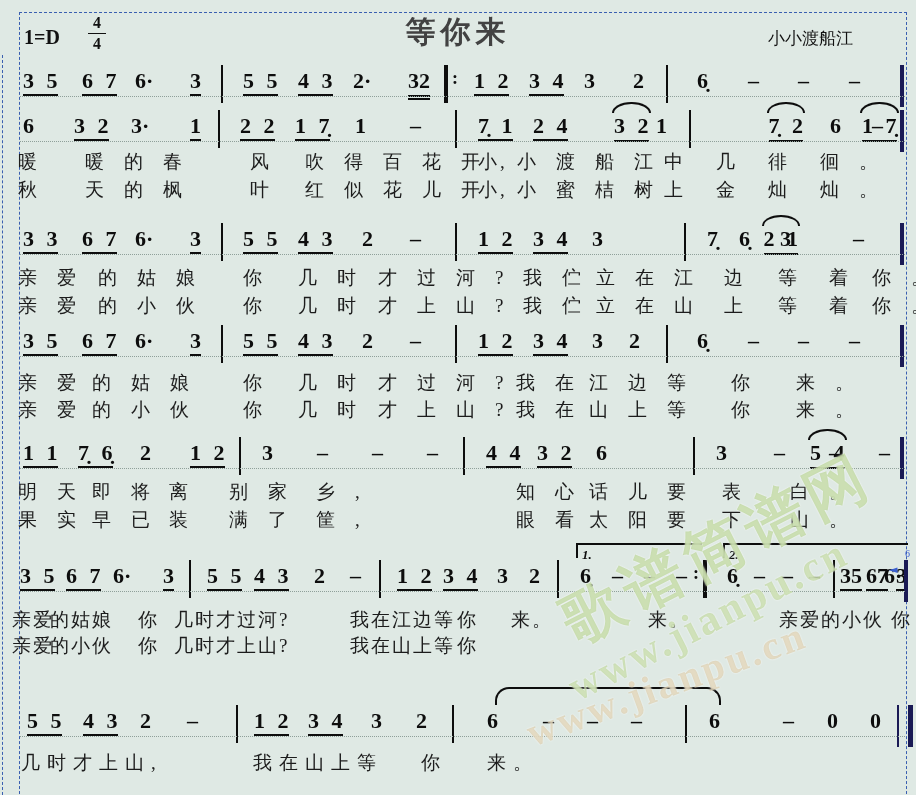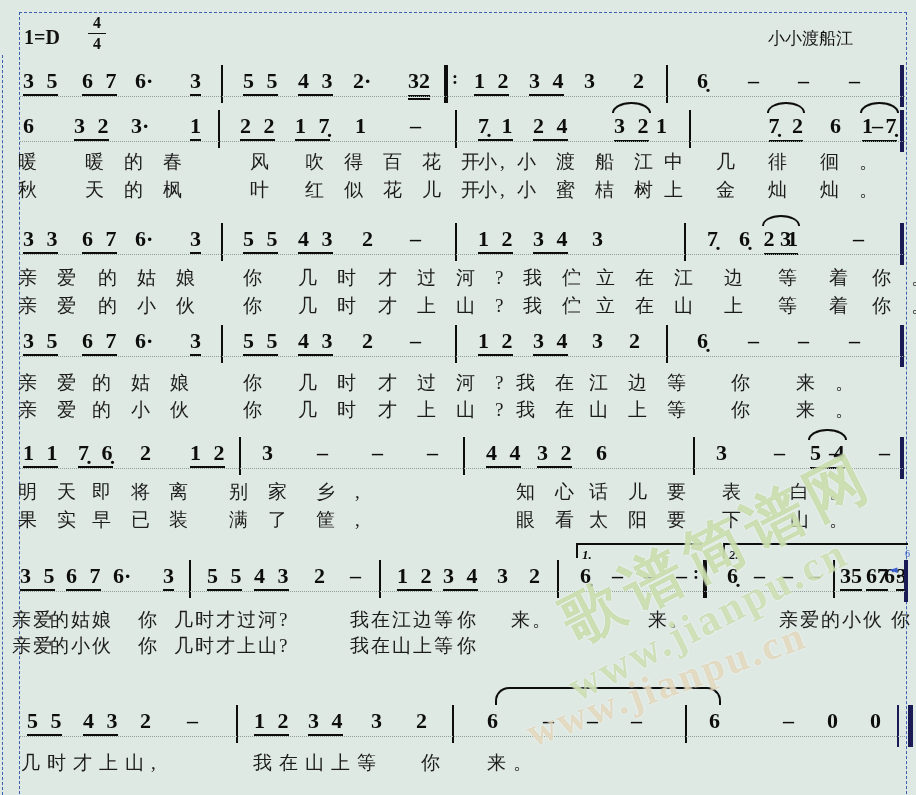--- a/index.html
+++ b/index.html
@@ -75,20 +75,21 @@
 <div id="score">
   <div class="border-rect"></div>
   <div class="far-left-line"></div>
 
   <div class="key-sig">1=D</div>
   <div class="frac">
     <div>4</div>
     <div class="bar-line"></div>
     <div>4</div>
   </div>
+  <div class="title">等你来</div>
   <div class="credit">小小渡船江</div>
 
   <div id="music"><span class="note u1" style="left: 23px; top: 70px;">3 5</span><span class="note u1" style="left: 82px; top: 70px;">6 7</span><span class="note" style="left: 135px; top: 70px;">6·</span><span class="note u1" style="left: 190px; top: 70px;">3</span><div class="bar bar-s" style="left: 221px; top: 65px;"></div><span class="note u1" style="left: 243px; top: 70px;">5 5</span><span class="note u1" style="left: 298px; top: 70px;">4 3</span><span class="note" style="left: 353px; top: 70px;">2·</span><span class="note u2" style="left: 408px; top: 70px;">32</span><div class="bar bar-rb" style="left: 444px; top: 65px;"></div><span class="note u1" style="left: 474px; top: 70px;">1 2</span><span class="note u1" style="left: 529px; top: 70px;">3 4</span><span class="note" style="left: 584px; top: 70px;">3</span><span class="note" style="left: 633px; top: 70px;">2</span><div class="bar bar-s" style="left: 666px; top: 65px;"></div><span class="note" style="left: 697px; top: 70px;">6̣</span><span class="note" style="left: 748px; top: 70px;">–</span><span class="note" style="left: 798px; top: 70px;">–</span><span class="note" style="left: 849px; top: 70px;">–</span><div class="bar bar-t" style="left: 900px; top: 65px;"></div><div class="guide" style="top: 96px;"></div><span class="note" style="left: 23px; top: 115px;">6</span><span class="note u1" style="left: 74px; top: 115px;">3 2</span><span class="note" style="left: 131px; top: 115px;">3·</span><span class="note u1" style="left: 190px; top: 115px;">1</span><div class="bar bar-s" style="left: 218px; top: 110px;"></div><span class="note u1" style="left: 240px; top: 115px;">2 2</span><span class="note u1" style="left: 295px; top: 115px;">1 7̣</span><span class="note" style="left: 355px; top: 115px;">1</span><span class="note" style="left: 410px; top: 115px;">–</span><div class="bar bar-s" style="left: 455px; top: 110px;"></div><span class="note u1" style="left: 478px; top: 115px;">7̣ 1</span><span class="note u1" style="left: 533px; top: 115px;">2 4</span><span class="note u1 arc" style="left: 592px; top: 115px;">3 2</span><span class="note" style="left: 656px; top: 115px;">1</span><div class="bar bar-s" style="left: 689px; top: 110px;"></div><span class="note u1 arc" style="left: 712px; top: 115px;">7̣ 2</span><span class="note u1 arc" style="left: 771px; top: 115px;">1 7̣</span><span class="note" style="left: 830px; top: 115px;">6</span><span class="note" style="left: 872px; top: 115px;">–</span><div class="bar bar-t" style="left: 900px; top: 110px;"></div><div class="guide" style="top: 141px;"></div><span class="note u1" style="left: 23px; top: 228px;">3 3</span><span class="note u1" style="left: 82px; top: 228px;">6 7</span><span class="note" style="left: 135px; top: 228px;">6·</span><span class="note u1" style="left: 190px; top: 228px;">3</span><div class="bar bar-s" style="left: 221px; top: 223px;"></div><span class="note u1" style="left: 243px; top: 228px;">5 5</span><span class="note u1" style="left: 298px; top: 228px;">4 3</span><span class="note" style="left: 362px; top: 228px;">2</span><span class="note" style="left: 410px; top: 228px;">–</span><div class="bar bar-s" style="left: 455px; top: 223px;"></div><span class="note u1" style="left: 478px; top: 228px;">1 2</span><span class="note u1" style="left: 533px; top: 228px;">3 4</span><span class="note" style="left: 592px; top: 228px;">3</span><span class="note u1 arc" style="left: 638px; top: 228px;">2 1</span><div class="bar bar-s" style="left: 684px; top: 223px;"></div><span class="note" style="left: 707px; top: 228px;">7̣</span><span class="note" style="left: 739px; top: 228px;">6̣</span><span class="note" style="left: 780px; top: 228px;">3</span><span class="note" style="left: 853px; top: 228px;">–</span><div class="bar bar-t" style="left: 900px; top: 223px;"></div><div class="guide" style="top: 254px;"></div><span class="note u1" style="left: 23px; top: 330px;">3 5</span><span class="note u1" style="left: 82px; top: 330px;">6 7</span><span class="note" style="left: 135px; top: 330px;">6·</span><span class="note u1" style="left: 190px; top: 330px;">3</span><div class="bar bar-s" style="left: 221px; top: 325px;"></div><span class="note u1" style="left: 243px; top: 330px;">5 5</span><span class="note u1" style="left: 298px; top: 330px;">4 3</span><span class="note" style="left: 362px; top: 330px;">2</span><span class="note" style="left: 410px; top: 330px;">–</span><div class="bar bar-s" style="left: 455px; top: 325px;"></div><span class="note u1" style="left: 478px; top: 330px;">1 2</span><span class="note u1" style="left: 533px; top: 330px;">3 4</span><span class="note" style="left: 592px; top: 330px;">3</span><span class="note" style="left: 629px; top: 330px;">2</span><div class="bar bar-s" style="left: 666px; top: 325px;"></div><span class="note" style="left: 697px; top: 330px;">6̣</span><span class="note" style="left: 748px; top: 330px;">–</span><span class="note" style="left: 798px; top: 330px;">–</span><span class="note" style="left: 849px; top: 330px;">–</span><div class="bar bar-t" style="left: 900px; top: 325px;"></div><div class="guide" style="top: 356px;"></div><span class="note u1" style="left: 23px; top: 442px;">1 1</span><span class="note u1" style="left: 78px; top: 442px;">7̣ 6̣</span><span class="note" style="left: 140px; top: 442px;">2</span><span class="note u1" style="left: 190px; top: 442px;">1 2</span><div class="bar bar-s" style="left: 239px; top: 437px;"></div><span class="note" style="left: 262px; top: 442px;">3</span><span class="note" style="left: 317px; top: 442px;">–</span><span class="note" style="left: 372px; top: 442px;">–</span><span class="note" style="left: 427px; top: 442px;">–</span><div class="bar bar-s" style="left: 463px; top: 437px;"></div><span class="note u1" style="left: 486px; top: 442px;">4 4</span><span class="note u1" style="left: 537px; top: 442px;">3 2</span><span class="note" style="left: 596px; top: 442px;">6</span><span class="note u1 arc" style="left: 650px; top: 442px;">5 4</span><div class="bar bar-s" style="left: 693px; top: 437px;"></div><span class="note" style="left: 716px; top: 442px;">3</span><span class="note" style="left: 774px; top: 442px;">–</span><span class="note" style="left: 829px; top: 442px;">–</span><span class="note" style="left: 879px; top: 442px;">–</span><div class="bar bar-t" style="left: 900px; top: 437px;"></div><div class="guide" style="top: 468px;"></div><span class="note u1" style="left: 20px; top: 565px;">3 5</span><span class="note u1" style="left: 66px; top: 565px;">6 7</span><span class="note" style="left: 113px; top: 565px;">6·</span><span class="note u1" style="left: 163px; top: 565px;">3</span><div class="bar bar-s" style="left: 189px; top: 560px;"></div><span class="note u1" style="left: 207px; top: 565px;">5 5</span><span class="note u1" style="left: 254px; top: 565px;">4 3</span><span class="note" style="left: 314px; top: 565px;">2</span><span class="note" style="left: 350px; top: 565px;">–</span><div class="bar bar-s" style="left: 379px; top: 560px;"></div><span class="note u1" style="left: 397px; top: 565px;">1 2</span><span class="note u1" style="left: 443px; top: 565px;">3 4</span><span class="note" style="left: 497px; top: 565px;">3</span><span class="note" style="left: 529px; top: 565px;">2</span><div class="bar bar-s" style="left: 557px; top: 560px;"></div><span class="note" style="left: 580px; top: 565px;">6̣</span><span class="note" style="left: 612px; top: 565px;">–</span><span class="note" style="left: 644px; top: 565px;">–</span><span class="note" style="left: 676px; top: 565px;">–</span><div class="bar bar-re" style="left: 703px; top: 560px;"></div><span class="note" style="left: 727px; top: 565px;">6̣</span><span class="note" style="left: 754px; top: 565px;">–</span><span class="note" style="left: 782px; top: 565px;">–</span><span class="note" style="left: 809px; top: 565px;">–</span><div class="bar bar-s" style="left: 833px; top: 560px;"></div><span class="note u1" style="left: 840px; top: 565px;">35</span><span class="note u1" style="left: 866px; top: 565px;">67</span><span class="note" style="left: 884px; top: 565px;">6·</span><span class="note u1" style="left: 896px; top: 565px;">3</span><div class="bar bar-t" style="left: 904px; top: 560px;"></div><div class="guide" style="top: 591px;"></div><span class="note u1" style="left: 27px; top: 710px;">5 5</span><span class="note u1" style="left: 83px; top: 710px;">4 3</span><span class="note" style="left: 140px; top: 710px;">2</span><span class="note" style="left: 187px; top: 710px;">–</span><div class="bar bar-s" style="left: 236px; top: 705px;"></div><span class="note u1" style="left: 254px; top: 710px;">1 2</span><span class="note u1" style="left: 308px; top: 710px;">3 4</span><span class="note" style="left: 371px; top: 710px;">3</span><span class="note" style="left: 416px; top: 710px;">2</span><div class="bar bar-s" style="left: 452px; top: 705px;"></div><span class="note" style="left: 487px; top: 710px;">6</span><span class="note" style="left: 543px; top: 710px;">–</span><span class="note" style="left: 587px; top: 710px;">–</span><span class="note" style="left: 631px; top: 710px;">–</span><div class="bar bar-s" style="left: 685px; top: 705px;"></div><span class="note" style="left: 709px; top: 710px;">6</span><span class="note" style="left: 783px; top: 710px;">–</span><span class="note" style="left: 827px; top: 710px;">0</span><span class="note" style="left: 870px; top: 710px;">0</span><div class="bar bar-f" style="left: 897px; top: 705px;"></div><div class="guide" style="top: 736px;"></div><span class="lyr" style="left: 18px; top: 152px; letter-spacing: 20px;">暖</span><span class="lyr" style="left: 85px; top: 152px; letter-spacing: 20px;">暖的春</span><span class="lyr" style="left: 250px; top: 152px; letter-spacing: 20px;">风</span><span class="lyr" style="left: 305px; top: 152px; letter-spacing: 20px;">吹得百花开,</span><span class="lyr" style="left: 478px; top: 152px; letter-spacing: 20px;">小小渡船江</span><span class="lyr" style="left: 664px; top: 152px; letter-spacing: 20px;">中</span><span class="lyr" style="left: 716px; top: 152px; letter-spacing: 20px;">几</span><span class="lyr" style="left: 768px; top: 152px; letter-spacing: 20px;">徘</span><span class="lyr" style="left: 820px; top: 152px; letter-spacing: 20px;">徊。</span><span class="lyr" style="left: 18px; top: 180px; letter-spacing: 20px;">秋</span><span class="lyr" style="left: 85px; top: 180px; letter-spacing: 20px;">天的枫</span><span class="lyr" style="left: 250px; top: 180px; letter-spacing: 20px;">叶</span><span class="lyr" style="left: 305px; top: 180px; letter-spacing: 20px;">红似花儿开,</span><span class="lyr" style="left: 478px; top: 180px; letter-spacing: 20px;">小小蜜桔树</span><span class="lyr" style="left: 664px; top: 180px; letter-spacing: 20px;">上</span><span class="lyr" style="left: 716px; top: 180px; letter-spacing: 20px;">金</span><span class="lyr" style="left: 768px; top: 180px; letter-spacing: 20px;">灿</span><span class="lyr" style="left: 820px; top: 180px; letter-spacing: 20px;">灿。</span><span class="lyr" style="left: 18px; top: 268px; letter-spacing: 20px;">亲爱</span><span class="lyr" style="left: 98px; top: 268px; letter-spacing: 20px;">的姑娘</span><span class="lyr" style="left: 243px; top: 268px; letter-spacing: 20px;">你</span><span class="lyr" style="left: 298px; top: 268px; letter-spacing: 20px;">几时</span><span class="lyr" style="left: 378px; top: 268px; letter-spacing: 20px;">才过河?</span><span class="lyr" style="left: 523px; top: 268px; letter-spacing: 20px;">我伫</span><span class="lyr" style="left: 596px; top: 268px; letter-spacing: 20px;">立在江</span><span class="lyr" style="left: 724px; top: 268px; letter-spacing: 20px;">边</span><span class="lyr" style="left: 778px; top: 268px; letter-spacing: 20px;">等</span><span class="lyr" style="left: 829px; top: 268px; letter-spacing: 20px;">着</span><span class="lyr" style="left: 872px; top: 268px; letter-spacing: 20px;">你。</span><span class="lyr" style="left: 18px; top: 296px; letter-spacing: 20px;">亲爱</span><span class="lyr" style="left: 98px; top: 296px; letter-spacing: 20px;">的小伙</span><span class="lyr" style="left: 243px; top: 296px; letter-spacing: 20px;">你</span><span class="lyr" style="left: 298px; top: 296px; letter-spacing: 20px;">几时</span><span class="lyr" style="left: 378px; top: 296px; letter-spacing: 20px;">才上山?</span><span class="lyr" style="left: 523px; top: 296px; letter-spacing: 20px;">我伫</span><span class="lyr" style="left: 596px; top: 296px; letter-spacing: 20px;">立在山</span><span class="lyr" style="left: 724px; top: 296px; letter-spacing: 20px;">上</span><span class="lyr" style="left: 778px; top: 296px; letter-spacing: 20px;">等</span><span class="lyr" style="left: 829px; top: 296px; letter-spacing: 20px;">着</span><span class="lyr" style="left: 872px; top: 296px; letter-spacing: 20px;">你。</span><span class="lyr" style="left: 18px; top: 373px; letter-spacing: 20px;">亲爱</span><span class="lyr" style="left: 92px; top: 373px; letter-spacing: 20px;">的姑娘</span><span class="lyr" style="left: 243px; top: 373px; letter-spacing: 20px;">你</span><span class="lyr" style="left: 298px; top: 373px; letter-spacing: 20px;">几时</span><span class="lyr" style="left: 378px; top: 373px; letter-spacing: 20px;">才过河?</span><span class="lyr" style="left: 516px; top: 373px; letter-spacing: 20px;">我在</span><span class="lyr" style="left: 589px; top: 373px; letter-spacing: 20px;">江边等</span><span class="lyr" style="left: 731px; top: 373px; letter-spacing: 20px;">你</span><span class="lyr" style="left: 796px; top: 373px; letter-spacing: 20px;">来。</span><span class="lyr" style="left: 18px; top: 400px; letter-spacing: 20px;">亲爱</span><span class="lyr" style="left: 92px; top: 400px; letter-spacing: 20px;">的小伙</span><span class="lyr" style="left: 243px; top: 400px; letter-spacing: 20px;">你</span><span class="lyr" style="left: 298px; top: 400px; letter-spacing: 20px;">几时</span><span class="lyr" style="left: 378px; top: 400px; letter-spacing: 20px;">才上山?</span><span class="lyr" style="left: 516px; top: 400px; letter-spacing: 20px;">我在</span><span class="lyr" style="left: 589px; top: 400px; letter-spacing: 20px;">山上等</span><span class="lyr" style="left: 731px; top: 400px; letter-spacing: 20px;">你</span><span class="lyr" style="left: 796px; top: 400px; letter-spacing: 20px;">来。</span><span class="lyr" style="left: 18px; top: 482px; letter-spacing: 20px;">明天</span><span class="lyr" style="left: 92px; top: 482px; letter-spacing: 20px;">即将</span><span class="lyr" style="left: 169px; top: 482px; letter-spacing: 20px;">离</span><span class="lyr" style="left: 229px; top: 482px; letter-spacing: 20px;">别家</span><span class="lyr" style="left: 316px; top: 482px; letter-spacing: 20px;">乡,</span><span class="lyr" style="left: 516px; top: 482px; letter-spacing: 20px;">知心</span><span class="lyr" style="left: 589px; top: 482px; letter-spacing: 20px;">话儿要</span><span class="lyr" style="left: 722px; top: 482px; letter-spacing: 20px;">表</span><span class="lyr" style="left: 790px; top: 482px; letter-spacing: 20px;">白。</span><span class="lyr" style="left: 18px; top: 510px; letter-spacing: 20px;">果实</span><span class="lyr" style="left: 92px; top: 510px; letter-spacing: 20px;">早已</span><span class="lyr" style="left: 169px; top: 510px; letter-spacing: 20px;">装</span><span class="lyr" style="left: 229px; top: 510px; letter-spacing: 20px;">满了</span><span class="lyr" style="left: 316px; top: 510px; letter-spacing: 20px;">筐,</span><span class="lyr" style="left: 516px; top: 510px; letter-spacing: 20px;">眼看</span><span class="lyr" style="left: 589px; top: 510px; letter-spacing: 20px;">太阳要</span><span class="lyr" style="left: 722px; top: 510px; letter-spacing: 20px;">下</span><span class="lyr" style="left: 790px; top: 510px; letter-spacing: 20px;">山。</span><span class="lyr" style="left: 12px; top: 610px; letter-spacing: 2px;">亲爱</span><span class="lyr" style="left: 50px; top: 610px; letter-spacing: 2px;">的姑娘</span><span class="lyr" style="left: 138px; top: 610px; letter-spacing: 2px;">你</span><span class="lyr" style="left: 174px; top: 610px; letter-spacing: 2px;">几时才过河?</span><span class="lyr" style="left: 350px; top: 610px; letter-spacing: 2px;">我在江边等</span><span class="lyr" style="left: 457px; top: 610px; letter-spacing: 2px;">你</span><span class="lyr" style="left: 511px; top: 610px; letter-spacing: 2px;">来。</span><span class="lyr" style="left: 648px; top: 610px; letter-spacing: 2px;">来。</span><span class="lyr" style="left: 779px; top: 610px; letter-spacing: 2px;">亲爱的小伙</span><span class="lyr" style="left: 891px; top: 610px; letter-spacing: 2px;">你</span><span class="lyr" style="left: 12px; top: 636px; letter-spacing: 2px;">亲爱</span><span class="lyr" style="left: 50px; top: 636px; letter-spacing: 2px;">的小伙</span><span class="lyr" style="left: 138px; top: 636px; letter-spacing: 2px;">你</span><span class="lyr" style="left: 174px; top: 636px; letter-spacing: 2px;">几时才上山?</span><span class="lyr" style="left: 350px; top: 636px; letter-spacing: 2px;">我在山上等</span><span class="lyr" style="left: 457px; top: 636px; letter-spacing: 2px;">你</span><span class="lyr" style="left: 21px; top: 753px; letter-spacing: 7px;">几时才上山,</span><span class="lyr" style="left: 253px; top: 753px; letter-spacing: 7px;">我在山上等</span><span class="lyr" style="left: 421px; top: 753px; letter-spacing: 7px;">你</span><span class="lyr" style="left: 487px; top: 753px; letter-spacing: 7px;">来。</span><div class="volta" style="left: 576px; top: 543px; width: 124px;"><span>1.</span></div><div class="volta" style="left: 723px; top: 543px; width: 183px;"><span>2.</span></div><div class="tie" style="left: 495px; top: 687px; width: 222px;"></div></div>
 
   <div class="wm wm-cn">歌谱简谱网</div>
   <div class="wm wm-url1">www.jianpu.cn</div>
   <div class="wm wm-url2">www.jianpu.cn</div>
 
   <div class="cursor-arrow">◄</div>
   <div class="cursor-label">6</div>

